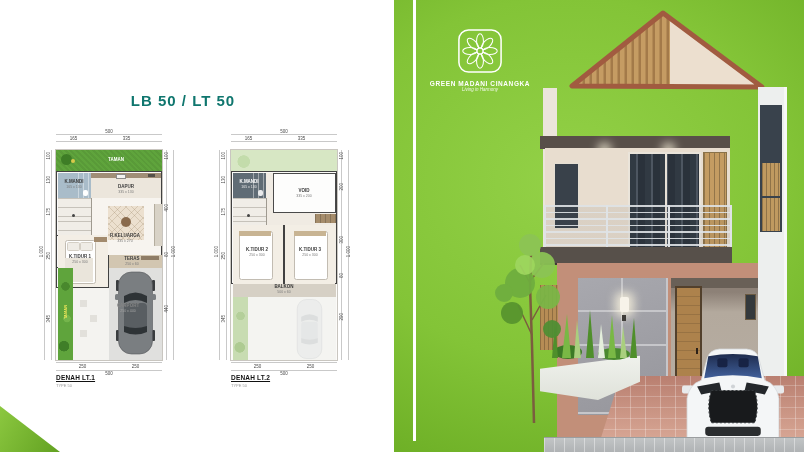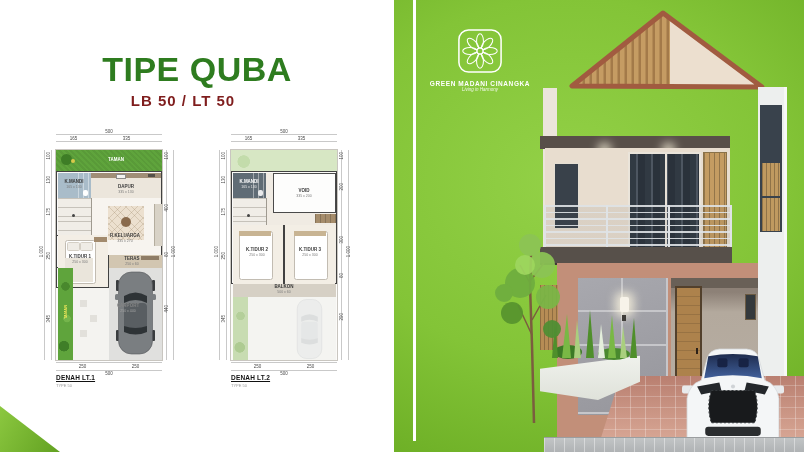--- a/index.html
+++ b/index.html
@@ -3,21 +3,21 @@
 <meta charset="utf-8">
 <style>
   html,body{margin:0;padding:0;background:#e9e9e9;}
   .page{position:relative;width:804px;height:452px;background:#ffffff;overflow:hidden;
         font-family:"Liberation Sans",sans-serif;}
   .abs{position:absolute;}
   
   .title{position:absolute;left:0;top:50px;width:394px;text-align:center;
          font-size:34px;font-weight:800;letter-spacing:.5px;color:#2e7c1f;}
   .subtitle{position:absolute;left:0;top:92px;width:366px;text-align:center;
-            font-size:15px;font-weight:700;letter-spacing:1px;color:#7f1d1d;}
+            font-size:15px;font-weight:700;letter-spacing:1px;color:#0f766e;}
   .wedge{position:absolute;left:0;top:406px;width:60px;height:46px;
          clip-path:polygon(0 0,100% 100%,0 100%);
          background:linear-gradient(120deg,#8cc840,#62a121);}
   
   .plan{position:absolute;width:106px;height:210px;}
   #plan1{left:56px;top:150px;} #plan2{left:231px;top:150px;}
   .plot{position:absolute;left:0;top:0;width:106px;height:210px;background:#fbfaf8;outline:.5px solid #c9c6c0;}
   .dl{position:absolute;background:#c9c9c9;}
   .dim{position:absolute;font-size:4.5px;color:#4a4a4a;white-space:nowrap;}
   .dim.h{transform:translateX(-50%);}
@@ -42,21 +42,20 @@
   .logo{position:absolute;left:30px;top:28px;width:112px;text-align:center;z-index:60;color:#fff;}
   .logo-name{font-size:6.5px;font-weight:bold;letter-spacing:.6px;margin-top:2px;}
   .logo-tag{font-size:4.5px;font-style:italic;color:rgba(255,255,255,.88);}
   .glow{box-shadow:0 0 10px 5px rgba(255,248,225,.75);}
 </style>
 </head>
 <body>
 
 <div class="page">
 
-  <div class="title">TIPE QUBA</div>
   <div class="subtitle">LB 50 / LT 50</div>
   <div class="wedge"></div>
 
   <div class="plan" id="plan1">
 
     <div class="dl" style="left:0;top:-16px;width:106px;height:.5px"></div>
     <div class="dl" style="left:0;top:-9px;width:106px;height:.5px"></div>
     <div class="dl" style="left:0;top:212px;width:106px;height:.5px"></div>
     <div class="dl" style="left:0;top:219.5px;width:106px;height:.5px"></div>
     <div class="dl" style="left:-5px;top:0;width:.5px;height:210px"></div>

